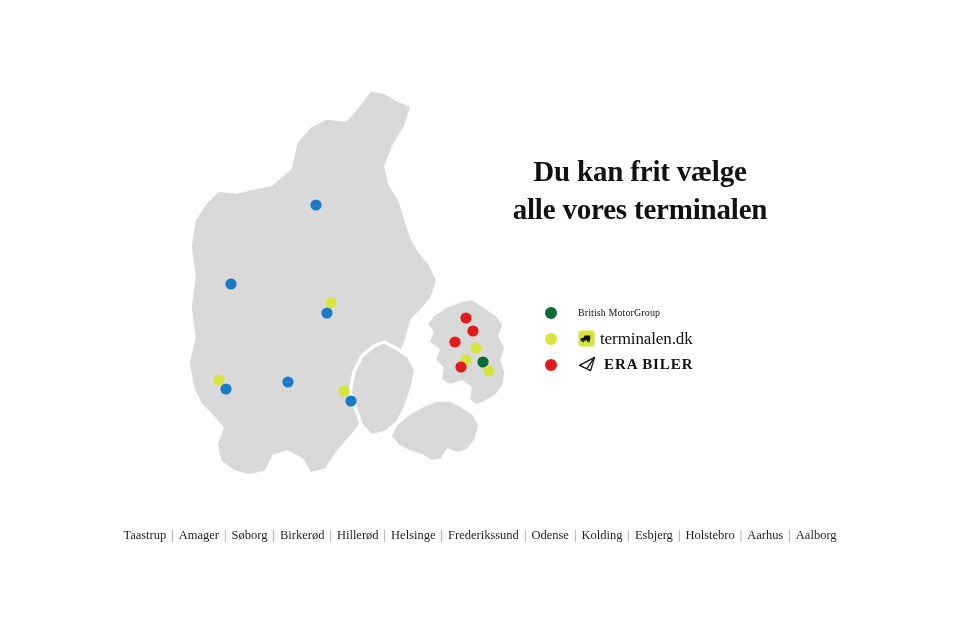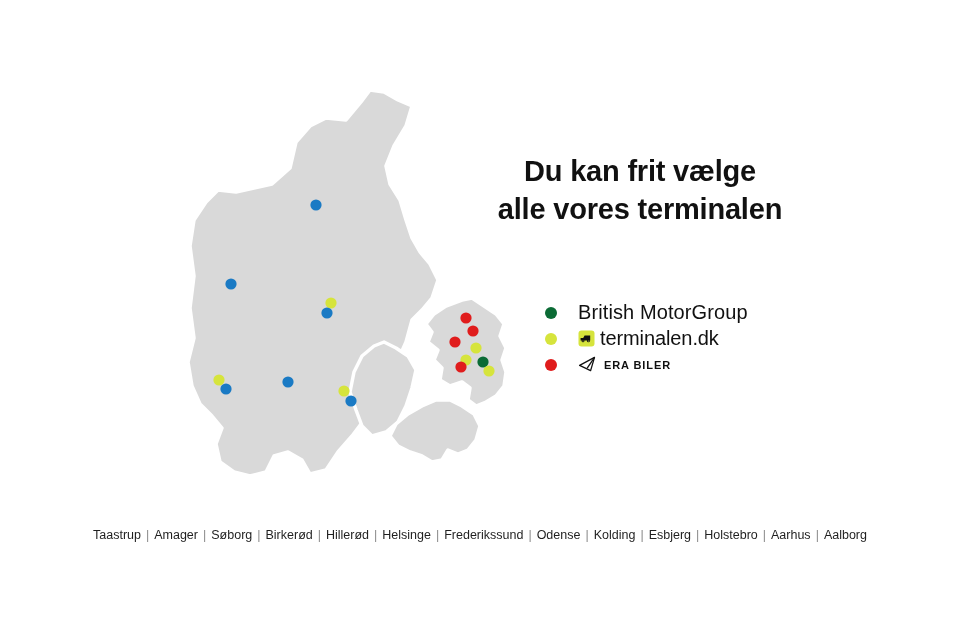--- a/index.html
+++ b/index.html
@@ -14,20 +14,21 @@
     color: #1a1a1a;
     overflow: hidden;
     position: relative;
   }
 
   #stage {
     position: relative;
     width: 789px;
     height: 640px;
     background: #ffffff;
+    font-family: Liberation Serif, serif;
   }
 
   
   #map-panel {
     position: absolute;
     left: 150px;
     top: 80px;
     width: 400px;
     height: 420px;
   }
@@ -66,42 +67,42 @@
     margin-bottom: 1px;
   }
   .legend-dot {
     width: 12px;
     height: 12px;
     border-radius: 50%;
     flex: 0 0 12px;
     margin-right: 21px;
   }
   .legend-label {
-    font-size: 20px;
+    font-size: 10px;
     color: #111111;
     white-space: nowrap;
     letter-spacing: 0.1px;
   }
   .legend-brandwrap {
     display: flex;
     align-items: center;
   }
   .brand-mark {
     flex: 0 0 auto;
     margin-right: 5px;
     display: block;
   }
   .brand-text-terminalen {
-    font-size: 20px;
+    font-size: 17px;
     font-weight: normal;
     color: #111111;
     letter-spacing: -0.1px;
   }
   .brand-text-era {
-    font-size: 11px;
+    font-size: 15px;
     font-weight: bold;
     color: #111111;
     letter-spacing: 0.9px;
   }
 
   
   #city-strip {
     position: absolute;
     left: 0;
     top: 528px;

